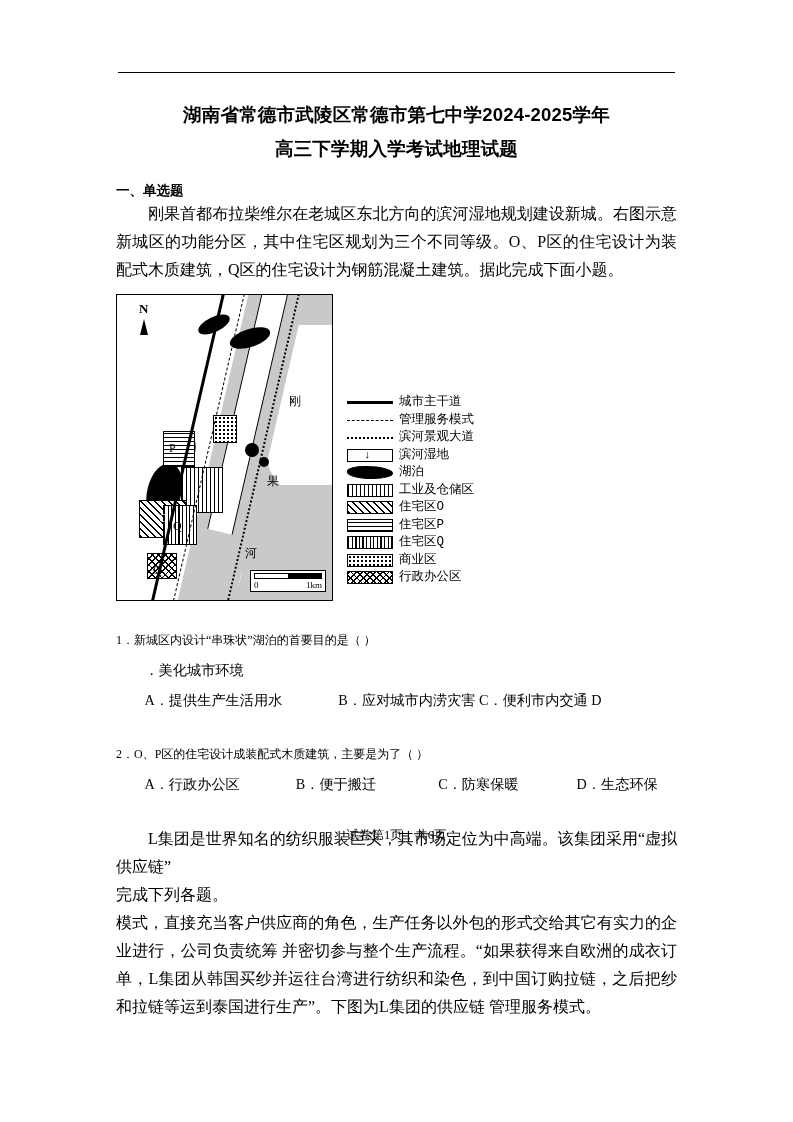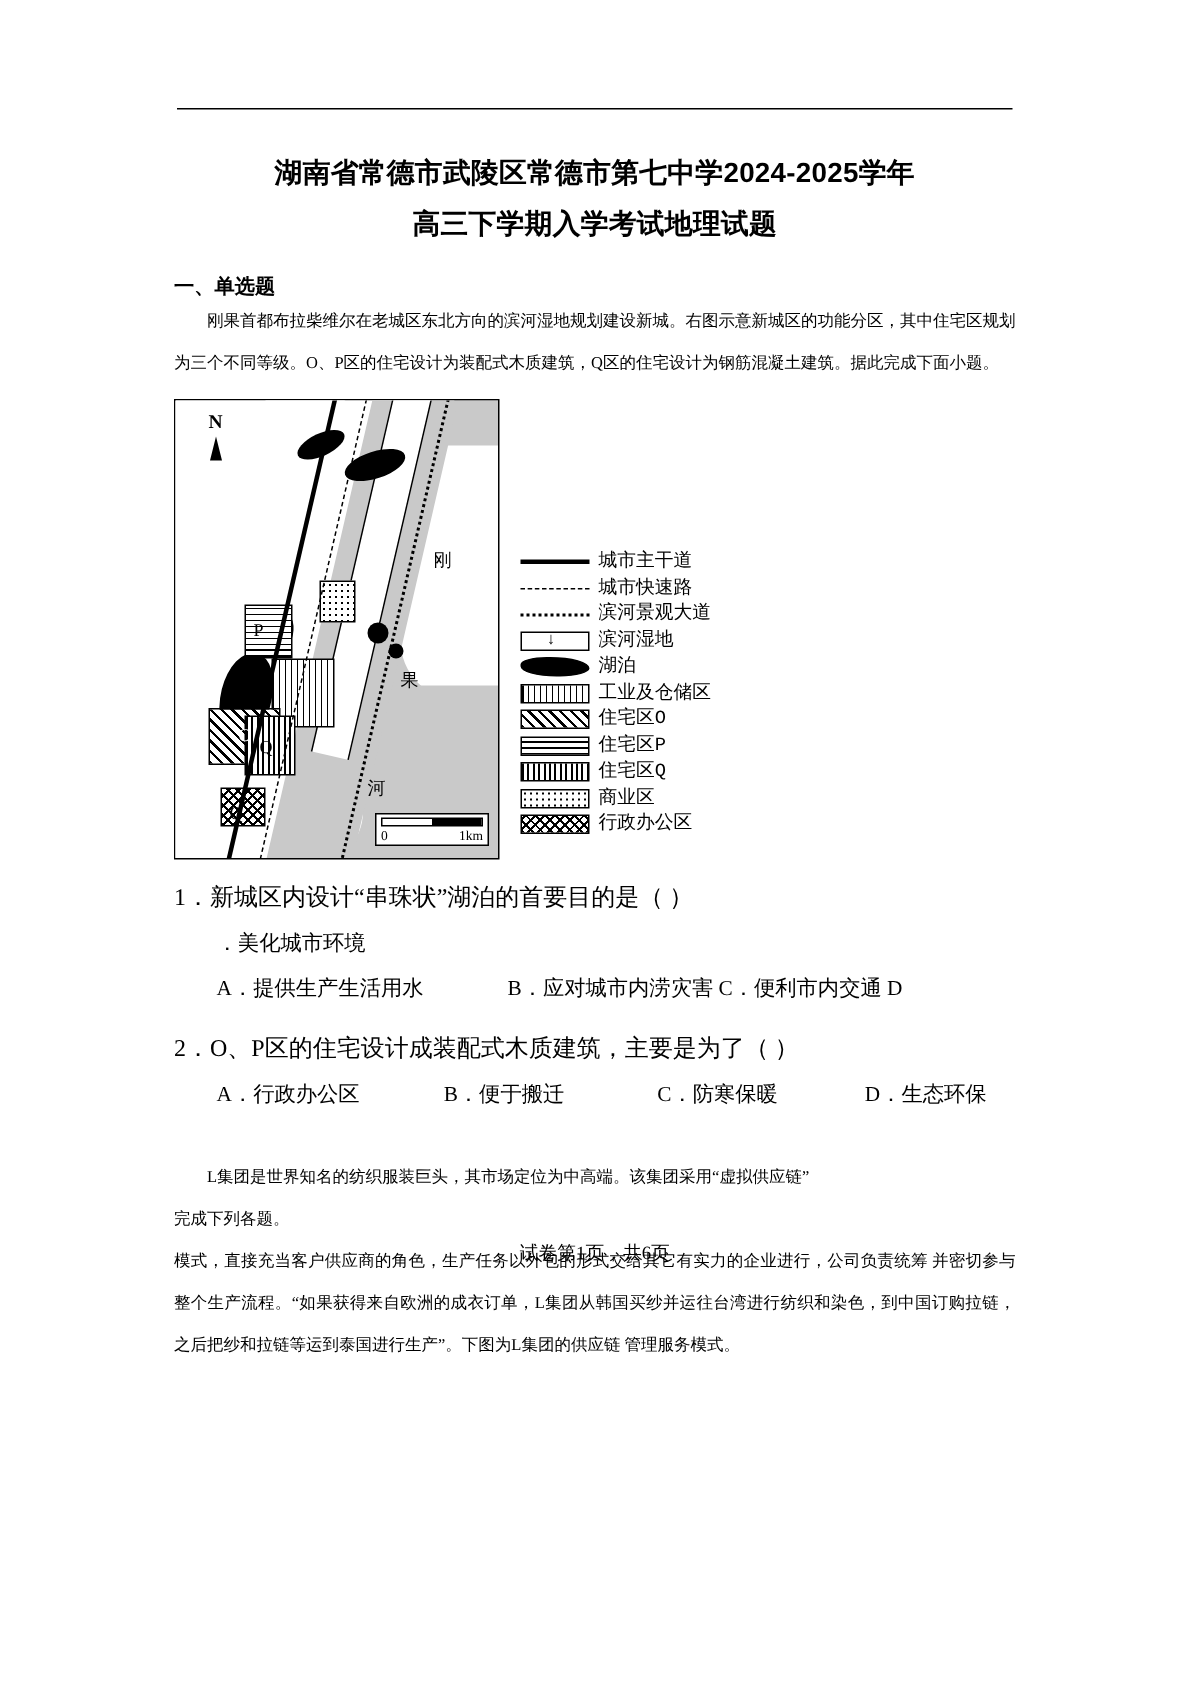--- a/index.html
+++ b/index.html
@@ -43,21 +43,21 @@
   .section-head {
     margin-top: 16px;
     margin-left: 56px;
     font-family: "Liberation Sans", sans-serif;
     font-weight: bold;
     font-size: 13.5px;
   }
   .para {
     margin-left: 56px;
     margin-right: 56px;
-    font-size: 11px;
+    font-size: 16px;
     line-height: 28px;
     text-align: justify;
     text-indent: 2em;
   }
   .para.noindent { text-indent: 0; }
 
   .figure-wrap {
     margin-top: 10px;
     margin-left: 56px;
     display: flex;
@@ -144,23 +144,23 @@
   .legend-key.admin {
     background:
       repeating-linear-gradient(45deg,#000 0 1.4px,transparent 1.4px 4.6px),
       repeating-linear-gradient(-45deg,#000 0 1.4px,#fff 1.4px 4.6px);
   }
   .legend-label { white-space: nowrap; }
 
   .q-num {
     margin-left: 56px;
     margin-right: 56px;
-    font-size: 16px;
+    font-size: 12px;
     line-height: 30px;
-    margin-top: 11px;
+    margin-top: 24px;
   }
   .q-opts {
     margin-left: 56px;
     margin-right: 56px;
     font-size: 14.2px;
     line-height: 30px;
     text-indent: 2em;
   }
   .q-opts.flexrow {
     display: flex;
@@ -344,21 +344,21 @@
       </div>
     </div>
 
     <div class="legend-box">
       <div class="legend-row">
         <span class="legend-key line-solid"></span>
         <span class="legend-label">城市主干道</span>
       </div>
       <div class="legend-row">
         <span class="legend-key line-dash"></span>
-        <span class="legend-label">城市快速路</span>
+        <span class="legend-label">管理服务模式</span>
       </div>
       <div class="legend-row">
         <span class="legend-key line-dot"></span>
         <span class="legend-label">滨河景观大道</span>
       </div>
       <div class="legend-row">
         <span class="legend-key wetland"></span>
         <span class="legend-label">滨河湿地</span>
       </div>
       <div class="legend-row">

